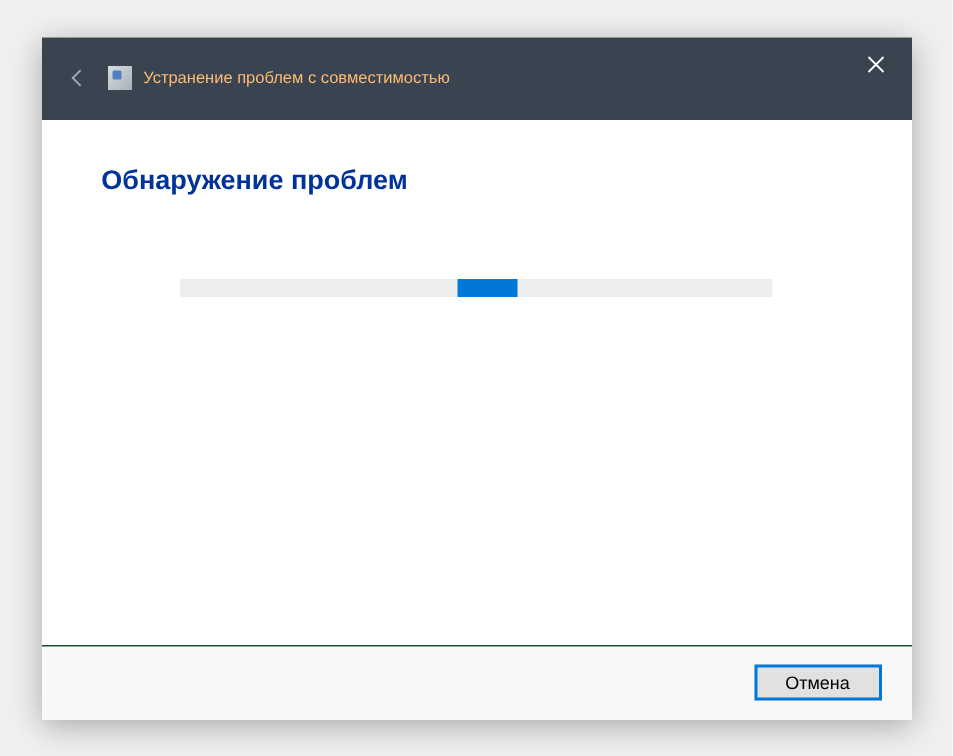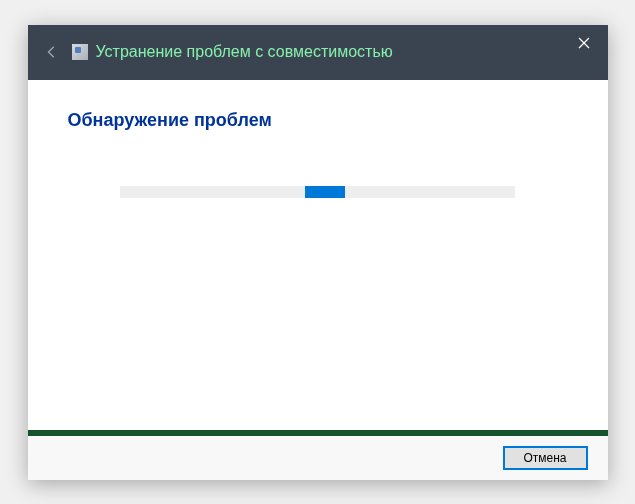--- a/index.html
+++ b/index.html
@@ -59,22 +59,22 @@
       content: '';
       position: absolute;
       top: 3px;
       left: 3px;
       width: 6px;
       height: 6px;
       background: #5080c0;
       border-radius: 1px;
     }
     .title-text {
-      color: #86efac;
-      font-size: 16px;
+      color: #fdba74;
+      font-size: 11px;
       font-weight: 400;
     }
     .close-button {
       position: absolute;
       right: 8px;
       top: 6px;
       width: 32px;
       height: 24px;
       display: flex;
       align-items: center;
@@ -108,21 +108,21 @@
     .progress-chunk {
       position: absolute;
       top: 0;
       left: 185px;
       width: 40px;
       height: 100%;
       background: #0078d7;
     }
     .footer {
       height: 50px;
-      border-top: 6px solid #14532d;
+      border-top: 1px solid #14532d;
       display: flex;
       align-items: center;
       justify-content: flex-end;
       padding: 0 20px;
       background: #f8f8f8;
     }
     .cancel-button {
       min-width: 85px;
       height: 24px;
       background: #e1e1e1;

